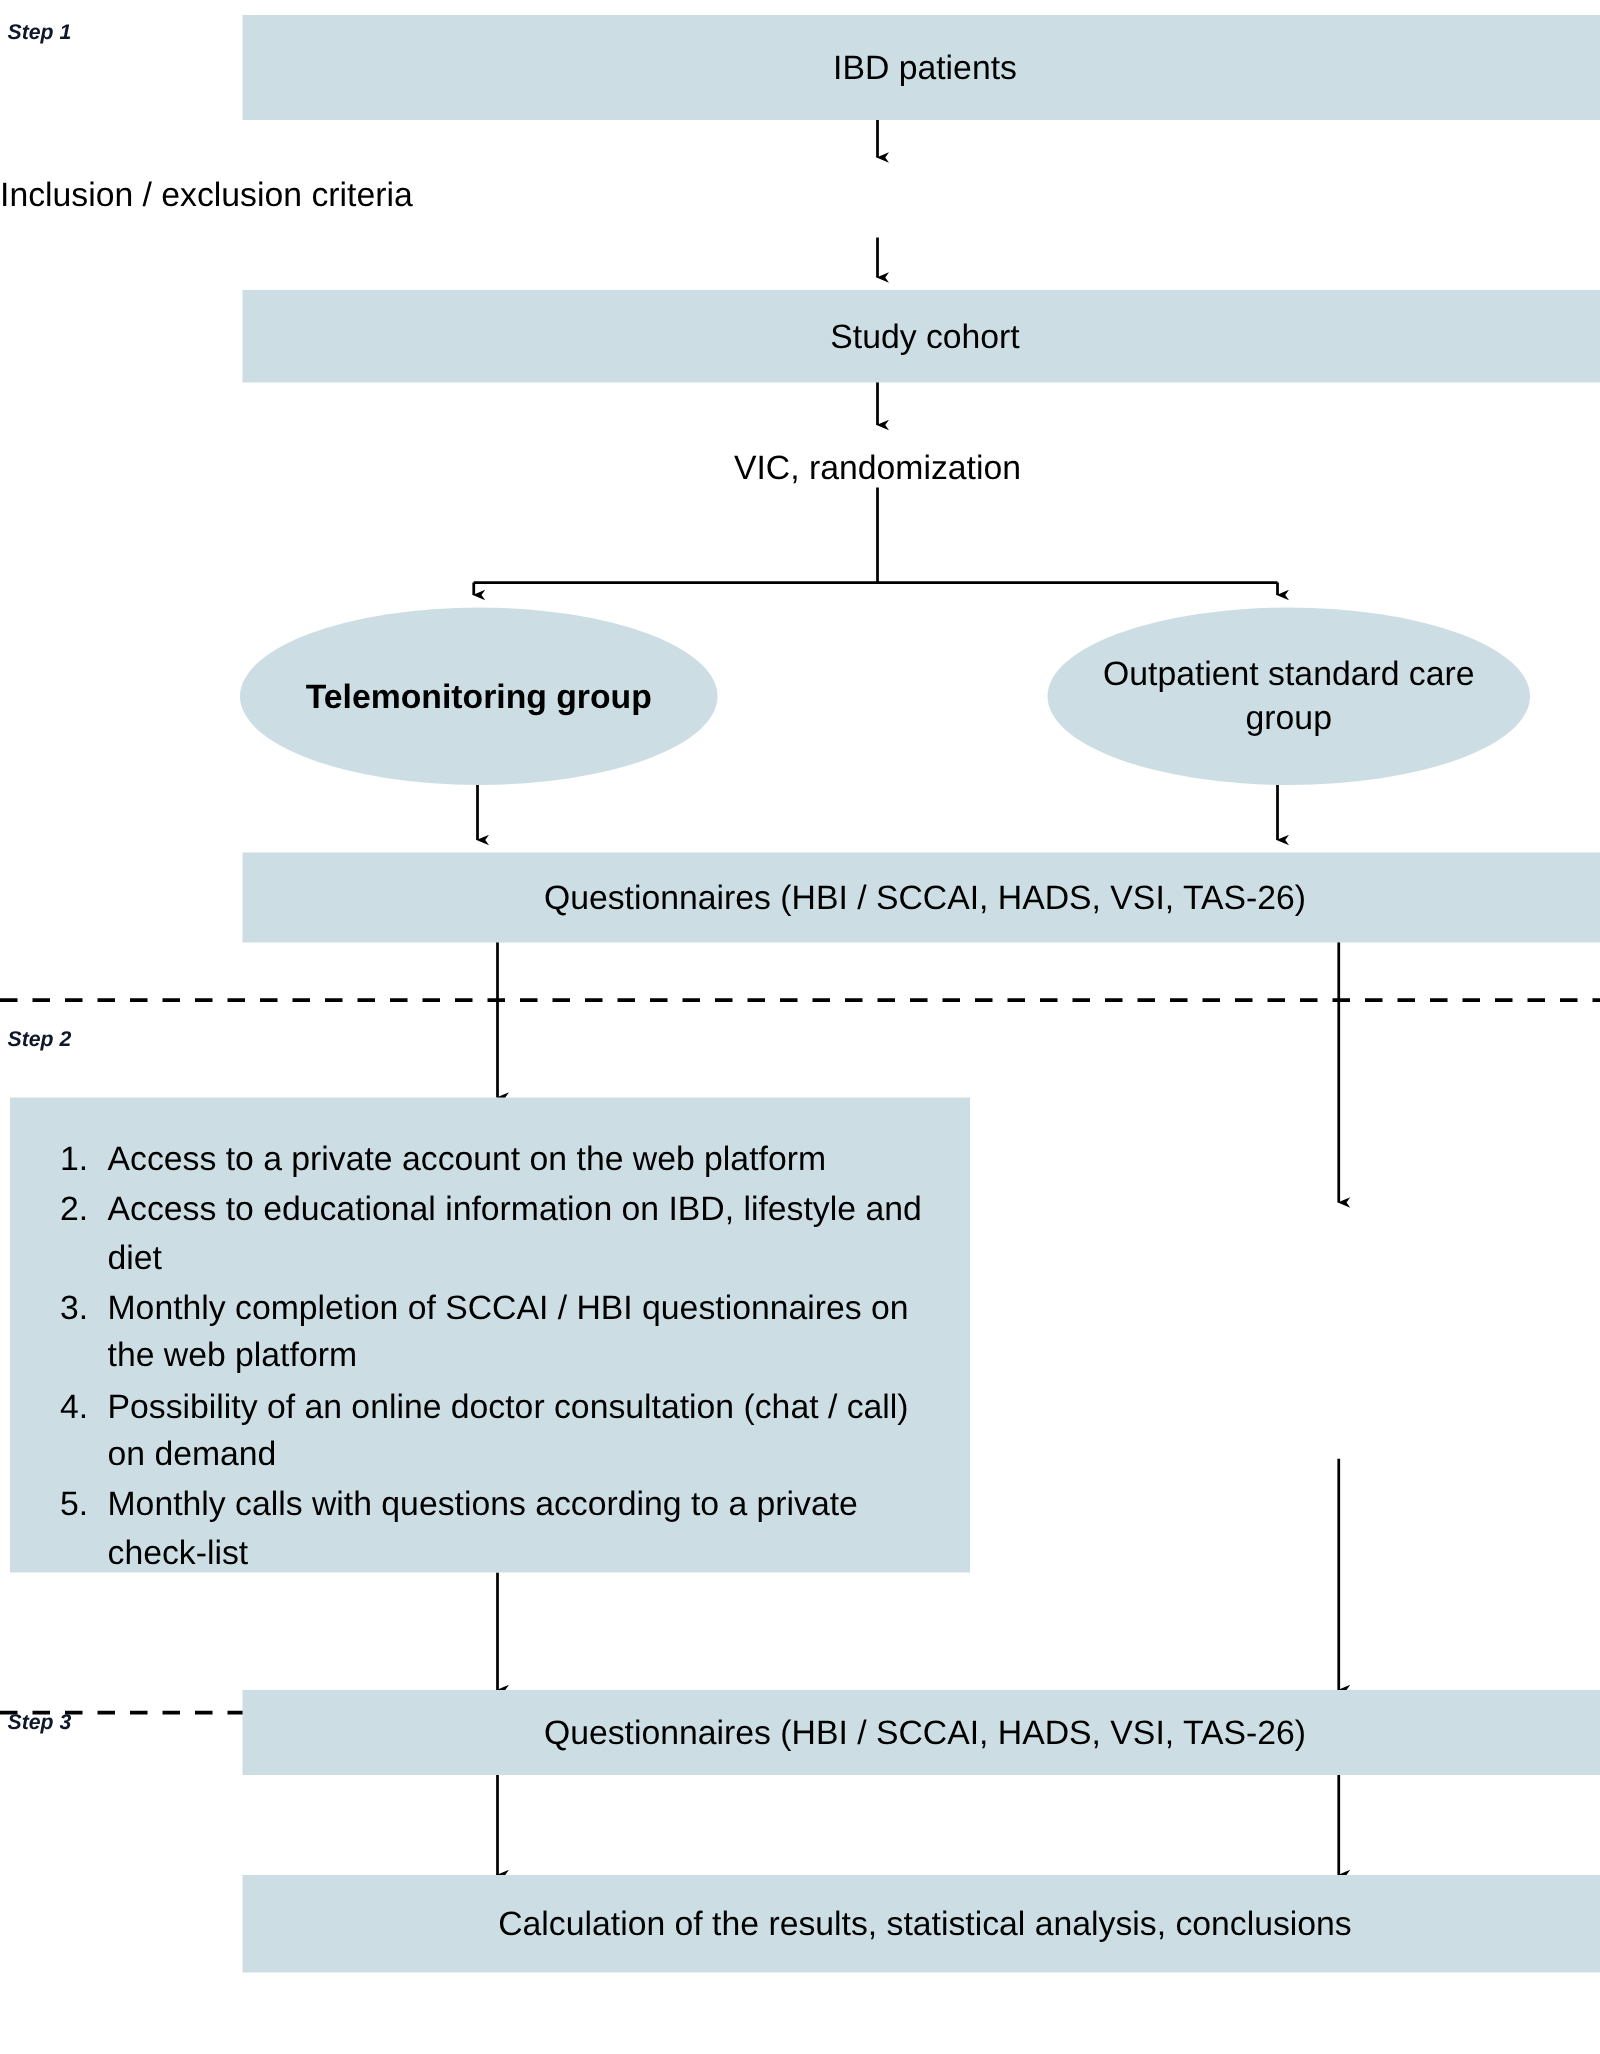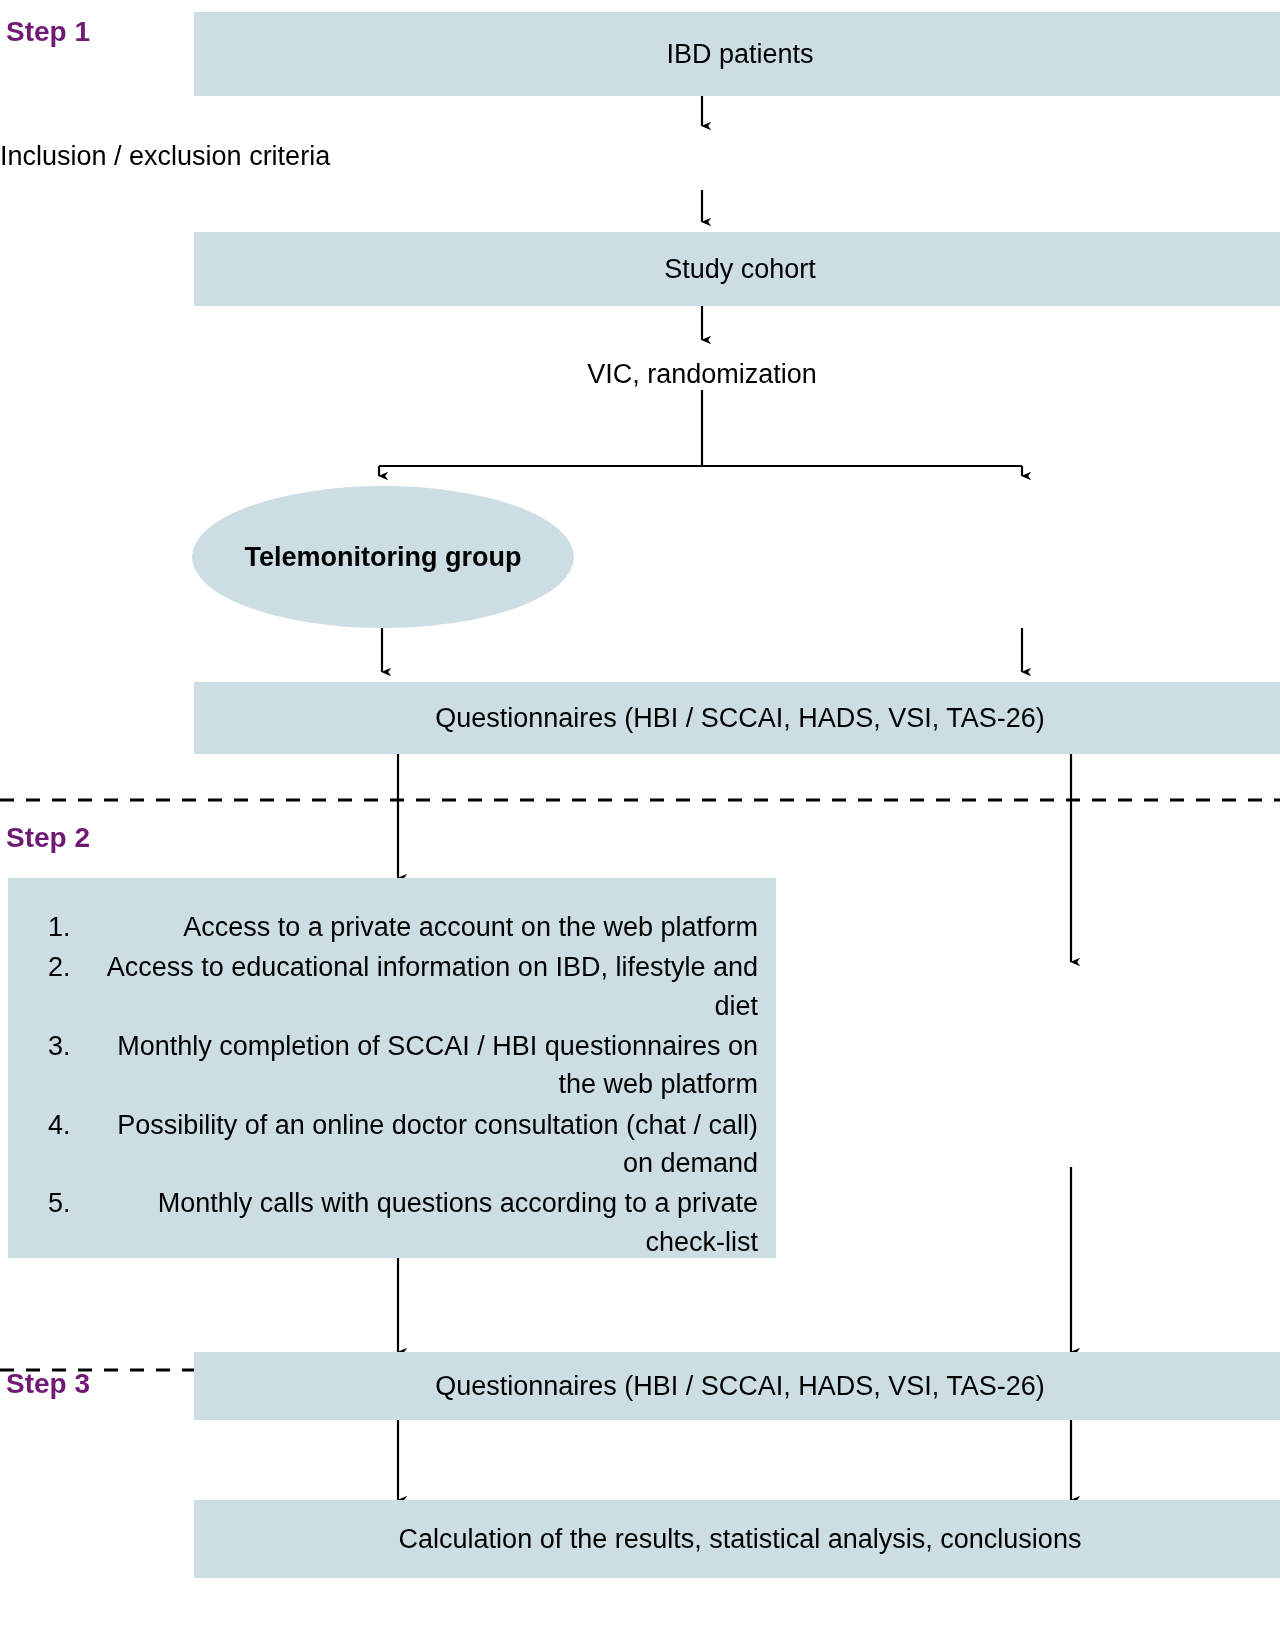--- a/index.html
+++ b/index.html
@@ -36,36 +36,37 @@
     background: #ccdee4;
     color: #000000;
     font-size: 27px;
     line-height: 1.28;
   }
   .node.ellipse {
     border-radius: 50%;
   }
   .node.list {
     display: block;
-    text-align: right;
+    text-align: left;
     padding: 30px 18px 26px 24px;
   }
   .floating-label {
     position: absolute;
     font-size: 27px;
     line-height: 1.2;
     color: #000000;
     white-space: nowrap;
   }
   .step-label {
     position: absolute;
-    font-size: 28px;
+    font-size: 17px;
     font-weight: bold;
-    color: #701a75;
+    color: #0f172a;
     white-space: nowrap;
+    font-style: italic;
   }
   ol.tm-list {
     margin: 0;
     padding: 0 0 0 46px;
     list-style-type: decimal;
     font-size: 27px;
     line-height: 1.42;
   }
   ol.tm-list li {
     margin: 0 0 2px 0;
@@ -122,20 +123,21 @@
   <div class="node" style="left:194px; top:12px; width:1092px; height:84px;">IBD patients</div>
 
   <div class="floating-label" style="left:0; top:140px; width:1280px; text-align:left;">Inclusion / exclusion criteria</div>
 
   <div class="node" style="left:194px; top:232px; width:1092px; height:74px;">Study cohort</div>
 
   <div class="floating-label" style="left:0; top:358px; width:1404px; text-align:center;">VIC, randomization</div>
 
   <div class="node ellipse" style="left:192px; top:486px; width:382px; height:142px; padding:0 48px;font-weight:bold;">Telemonitoring group</div>
 
+  <div class="node ellipse" style="left:838px; top:486px; width:386px; height:142px; padding:0 34px;">Outpatient standard care group</div>
 
   <div class="node" style="left:194px; top:682px; width:1092px; height:72px;">Questionnaires  (HBI / SCCAI, HADS, VSI, TAS-26)</div>
 
   <div class="node list" style="left:8px; top:878px; width:768px; height:380px;">
     <ol class="tm-list">
       <li>Access to a private account on the web platform</li>
       <li>Access to educational information on IBD, lifestyle and diet</li>
       <li>Monthly completion of SCCAI / HBI questionnaires on the web platform</li>
       <li>Possibility of an online doctor consultation (chat / call) on demand</li>
       <li>Monthly calls with questions according to a private check-list</li>

